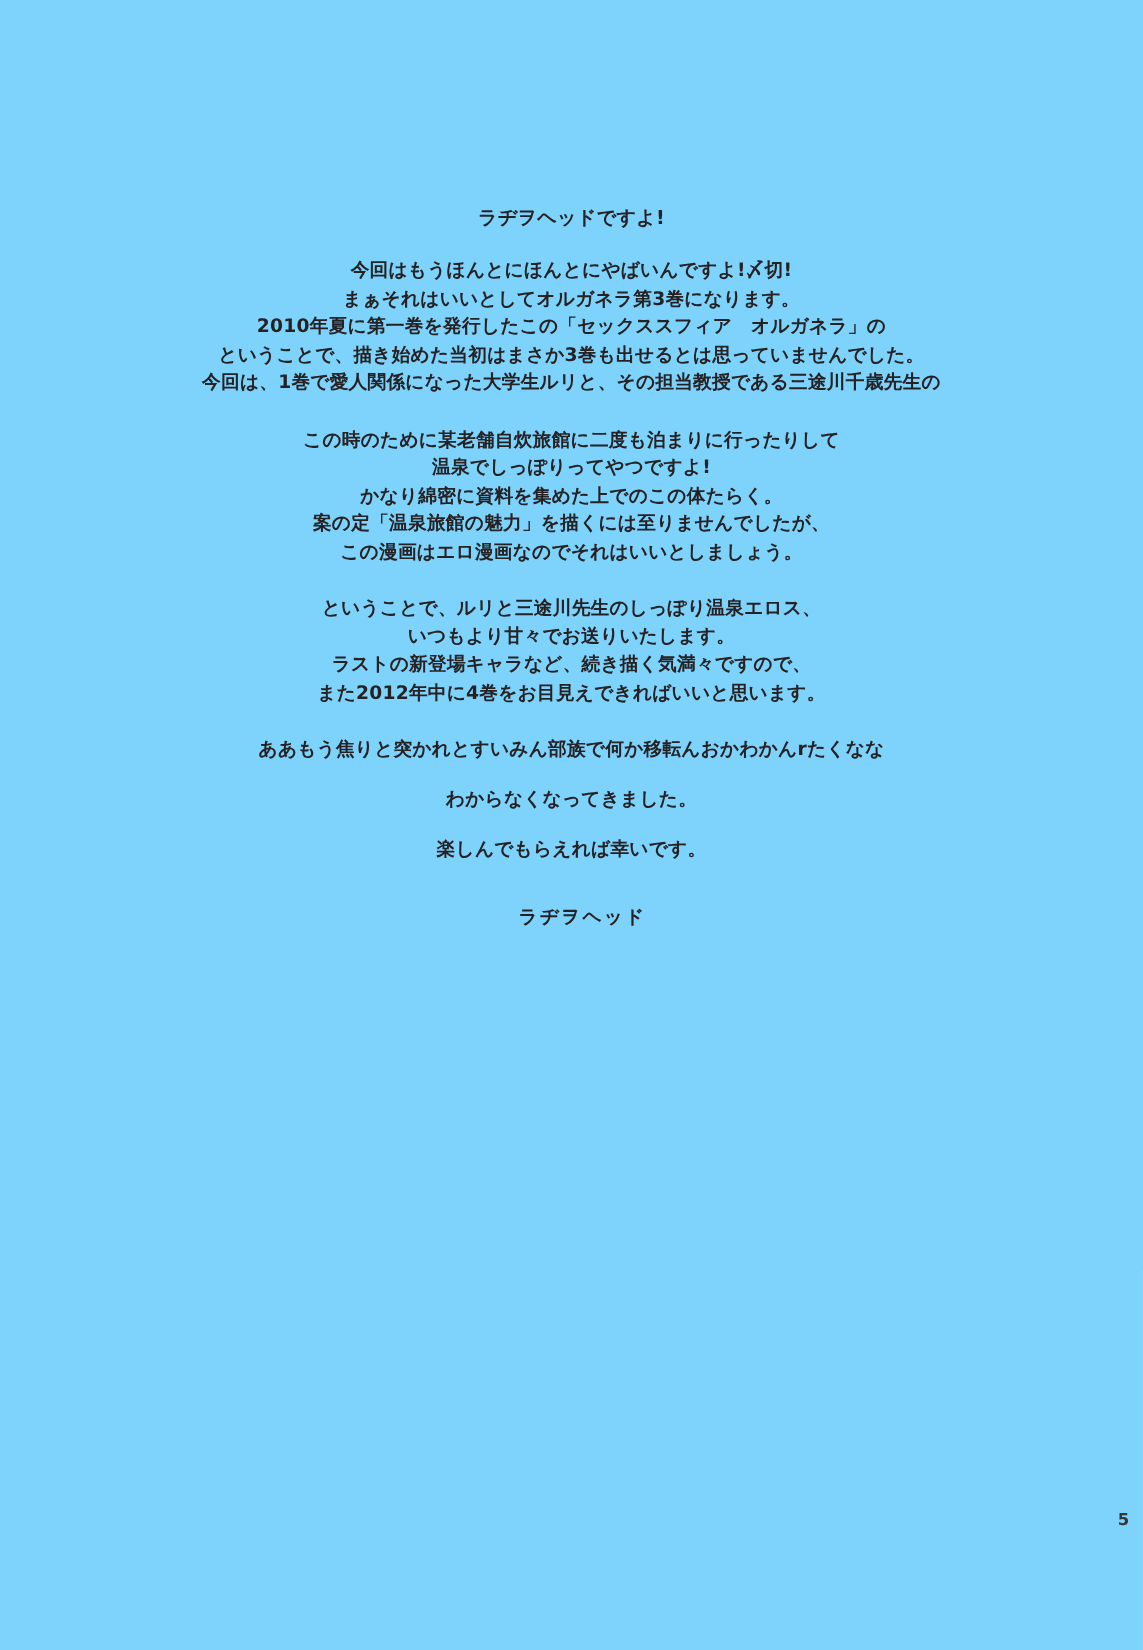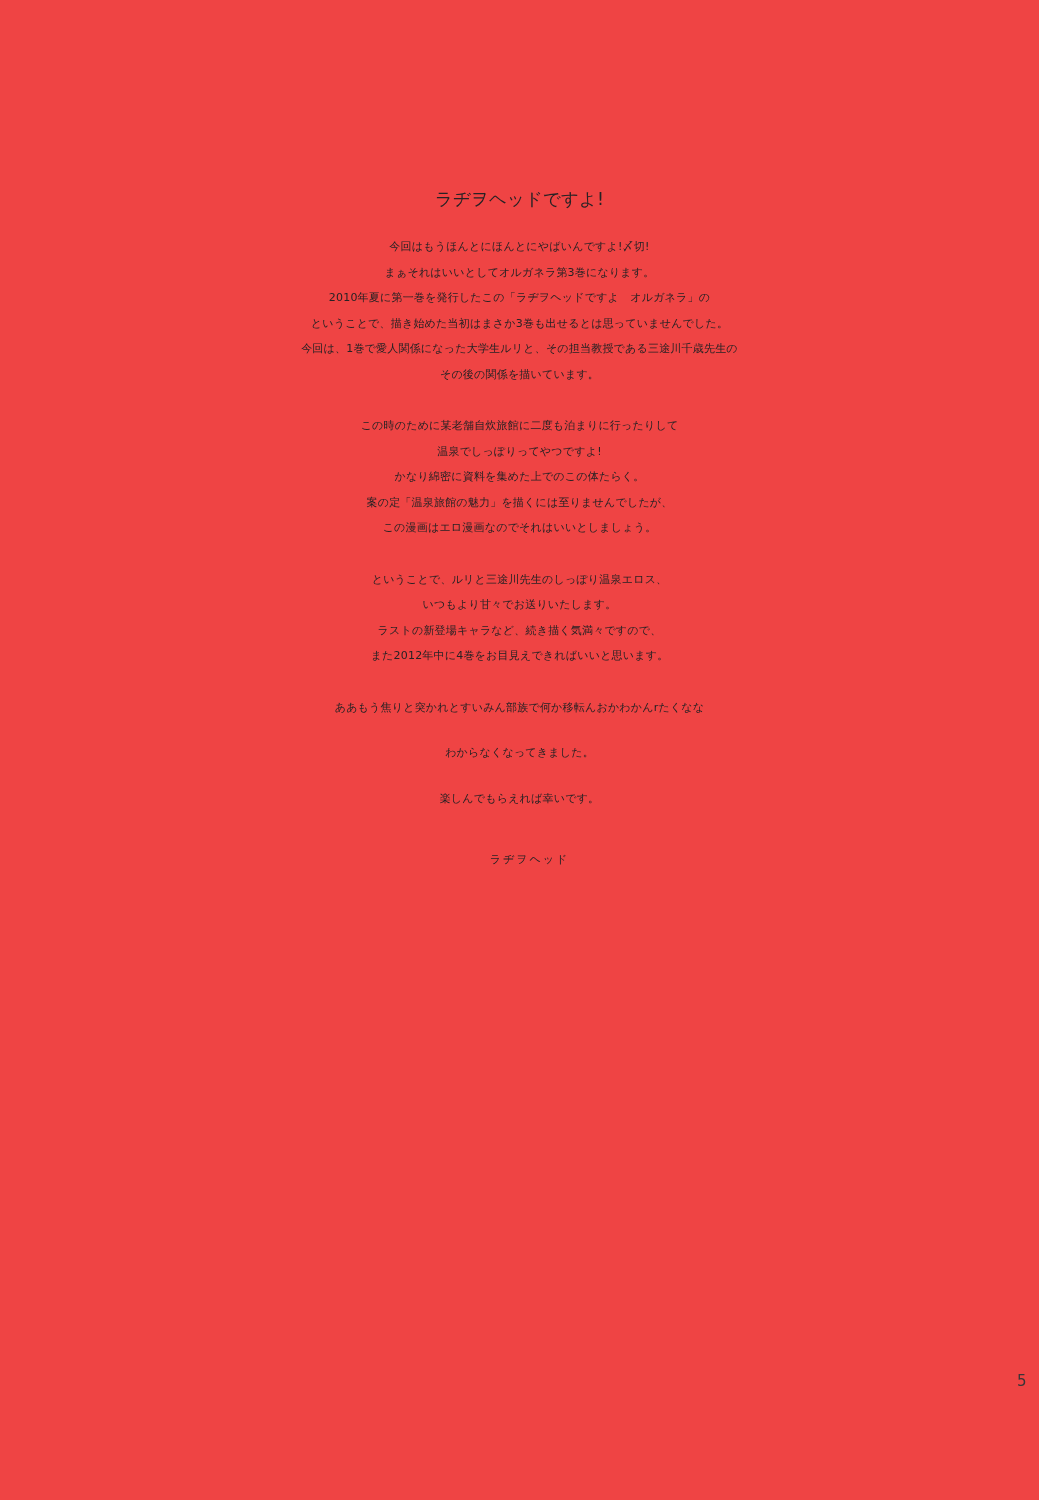--- a/index.html
+++ b/index.html
@@ -11,35 +11,36 @@
     width: 1039px;
     height: 1500px;
     position: relative;
     font-family: "DejaVu Sans", sans-serif;
     color: #231f20;
     overflow: hidden;
   }
   .page {
     position: absolute;
     inset: 0;
-    background: #ef4444;
+    background: #7dd3fc;
+    font-weight: bold;
   }
   .afterword {
     position: absolute;
     left: 0;
     right: 0;
     top: 186px;
     text-align: center;
   }
   .block {
     margin: 0 0 26px 0;
   }
   .line {
     display: block;
-    font-size: 11px;
+    font-size: 17px;
     line-height: 25.5px;
     letter-spacing: 0.2px;
     white-space: pre;
     color: #262224;
   }
   .title-line {
     font-size: 17.4px;
     line-height: 26px;
   }
   .block-gap-sm {
@@ -71,24 +72,23 @@
 
   <div class="afterword">
 
     <div class="block block-gap-sm">
       <span class="line title-line">ラヂヲヘッドですよ!</span>
     </div>
 
     <div class="block">
       <span class="line">今回はもうほんとにほんとにやばいんですよ!〆切!</span>
       <span class="line">まぁそれはいいとしてオルガネラ第3巻になります。</span>
-      <span class="line">2010年夏に第一巻を発行したこの「ラヂヲヘッドですよ　オルガネラ」の</span>
+      <span class="line">2010年夏に第一巻を発行したこの「セックススフィア　オルガネラ」の</span>
       <span class="line">ということで、描き始めた当初はまさか3巻も出せるとは思っていませんでした。</span>
       <span class="line">今回は、1巻で愛人関係になった大学生ルリと、その担当教授である三途川千歳先生の</span>
-      <span class="line">その後の関係を描いています。</span>
     </div>
 
     <div class="block">
       <span class="line">この時のために某老舗自炊旅館に二度も泊まりに行ったりして</span>
       <span class="line">温泉でしっぽりってやつですよ!</span>
       <span class="line">かなり綿密に資料を集めた上でのこの体たらく。</span>
       <span class="line">案の定「温泉旅館の魅力」を描くには至りませんでしたが、</span>
       <span class="line">この漫画はエロ漫画なのでそれはいいとしましょう。</span>
     </div>
 

